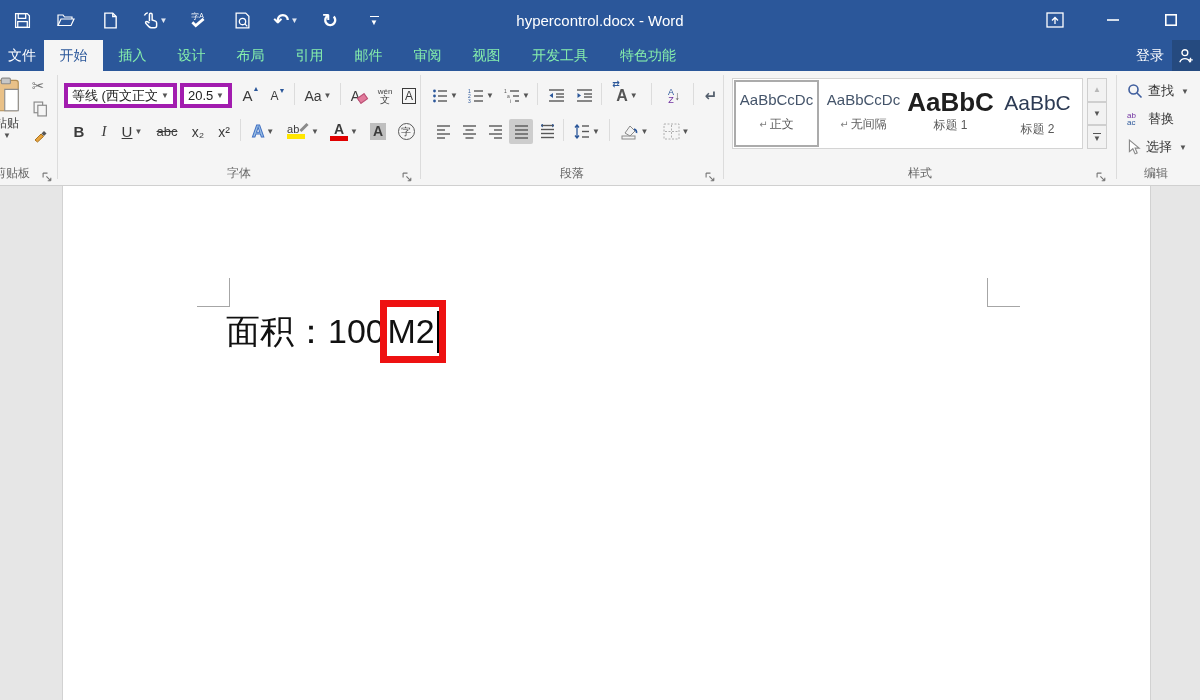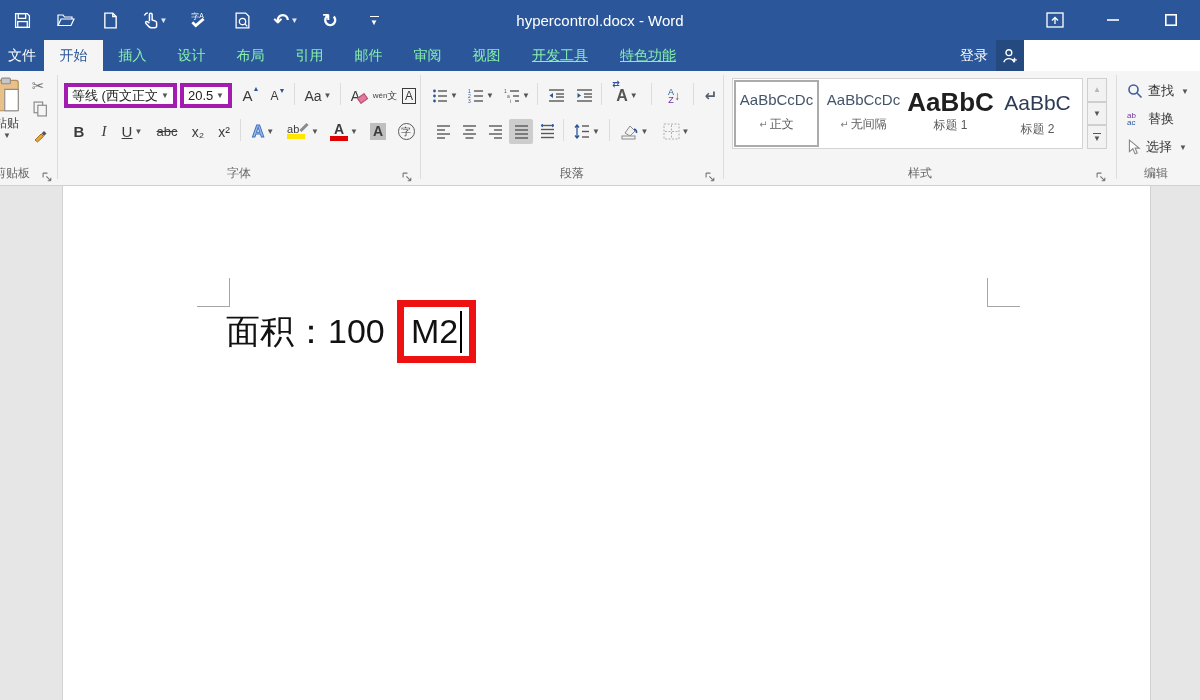--- a/index.html
+++ b/index.html
@@ -11,24 +11,24 @@
   #titlebar { position:absolute; left:0; top:0; width:1200px; height:40px; background:#2b579a; color:#fff; }
   .qat { position:absolute; left:0; top:0; height:40px; display:flex; align-items:center; }
   .qbtn { width:44px; height:40px; display:flex; align-items:center; justify-content:center; color:#fff; }
   .qbtn svg { display:block; }
   .qcar { font-size:8px; color:#dfe6f2; margin-left:1px; }
   #win-title { position:absolute; left:0; right:0; top:0; height:40px; display:flex; align-items:center; justify-content:center; font-size:15px; color:#fff; pointer-events:none; }
   #win-controls { position:absolute; right:0; top:0; height:40px; display:flex; }
   .wbtn { width:58px; height:40px; display:flex; align-items:center; justify-content:center; color:#fff; }
 
   
-  #tabrow { position:absolute; left:0; top:40px; width:1024px; height:31px; background:#2b579a; display:flex; align-items:stretch; }
+  #tabrow { position:absolute; left:0; top:40px; width:1200px; height:31px; background:#2b579a; display:flex; align-items:stretch; }
   .tab { height:31px; display:flex; align-items:center; justify-content:center; color:#86efac; font-size:14px; }
   .tab.w2 { width:59px; }
-  .tab.w4 { width:88px;text-decoration:underline; }
+  .tab.w4 { width:88px; }
   #tab-file { width:44px; color:#fff; }
   #tab-active { width:59px; background:#f5f5f5; color:#2b579a; }
   #tellme { display:flex; align-items:center; margin-left:22px; color:#b8c6e1; font-size:13px; gap:7px; }
   #signin { position:absolute; right:36px; top:0; height:31px; display:flex; align-items:center; color:#fff; font-size:14px; }
   #person-tile { position:absolute; right:0; top:0; width:28px; height:31px; background:#254a7f; display:flex; align-items:center; justify-content:center; }
 
   
   #ribbon { position:absolute; left:0; top:71px; width:1200px; height:115px; background:#f5f5f5; border-bottom:1px solid #d0d0d0; color:#3b3b3b; }
   .vsep { position:absolute; top:4px; bottom:6px; width:1px; background:#dcdcdc; }
   .isep { position:absolute; top:3px; height:22px; width:1px; background:#dcdcdc; }
@@ -56,21 +56,21 @@
 
   
   .editrow { position:absolute; left:10px; height:24px; display:flex; align-items:center; gap:5px; font-size:13px; color:#333; }
 
   
   #docarea { position:absolute; left:0; top:186px; width:1200px; height:514px; background:#e6e6e6; }
   #page { position:absolute; left:62px; top:0; width:1089px; height:514px; background:#fff; border-left:1px solid #d2d2d2; border-right:1px solid #d2d2d2; }
   .cmark-l { position:absolute; left:134px; top:92px; width:33px; height:29px; border-right:1px solid #a6a6a6; border-bottom:1px solid #a6a6a6; }
   .cmark-r { position:absolute; left:924px; top:92px; width:33px; height:29px; border-left:1px solid #a6a6a6; border-bottom:1px solid #a6a6a6; }
   #doc-line { position:absolute; left:163px; top:114px; height:63px; display:flex; align-items:center; font-size:34px; color:#111; }
-  #red-box { position:absolute; left:334px; top:114px; width:79px; height:63px; border:7px solid #ee1111; display:flex; align-items:center; justify-content:center; }
+  #red-box { position:absolute; left:317px; top:114px; width:66px; height:63px; border:7px solid #ee1111; display:flex; align-items:center; justify-content:center; }
   #red-box .btxt { font-size:34px; color:#111; }
   #caret-bar { width:2px; height:42px; background:#000; margin-left:2px; }
 </style>
 </head>
 <body>
 
 <div id="titlebar">
   <div class="qat">
     <div class="qbtn">
       <svg width="17" height="17" viewBox="0 0 16 16" fill="none" stroke="#fff" stroke-width="1.2">
@@ -227,21 +227,21 @@
     <div class="isep row1" style="left:236px;"></div>
     <div class="rbtn row1" style="left:242px;width:36px;">
       <span style="font-size:14px;">Aa</span>
         <span class="car">▼</span>
     </div>
     <div class="isep row1" style="left:282px;"></div>
     <div class="rbtn row1" style="left:288px;width:26px;">
       <span style="font-size:14px;">A</span>
       <span style="width:9px;height:7px;background:#e27a9b;transform:rotate(-35deg);margin-left:-2px;margin-top:6px;border:1px solid #b95377;"></span>
     </div>
-    <div class="rbtn row1" style="left:316px;width:22px;flex-direction:row;line-height:8px;">
+    <div class="rbtn row1" style="left:316px;width:22px;flex-direction:column;line-height:8px;">
       <span style="font-size:8px;color:#444;">wén</span>
       <span style="font-size:10px;">文</span>
     </div>
     <div class="rbtn row1" style="left:340px;width:22px;">
       <span style="font-size:12px;border:1.4px solid #3b3b3b;padding:0 2px;line-height:14px;">A</span>
     </div>
 
     <div class="rbtn row2" style="left:10px;width:22px;font-weight:bold;font-size:15px;">
       <span>B</span>
     </div>

